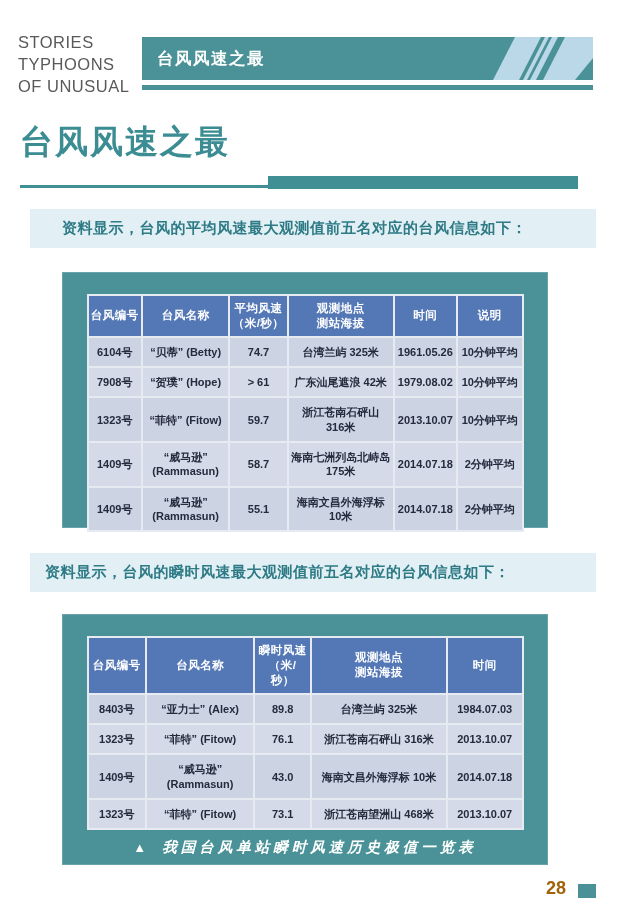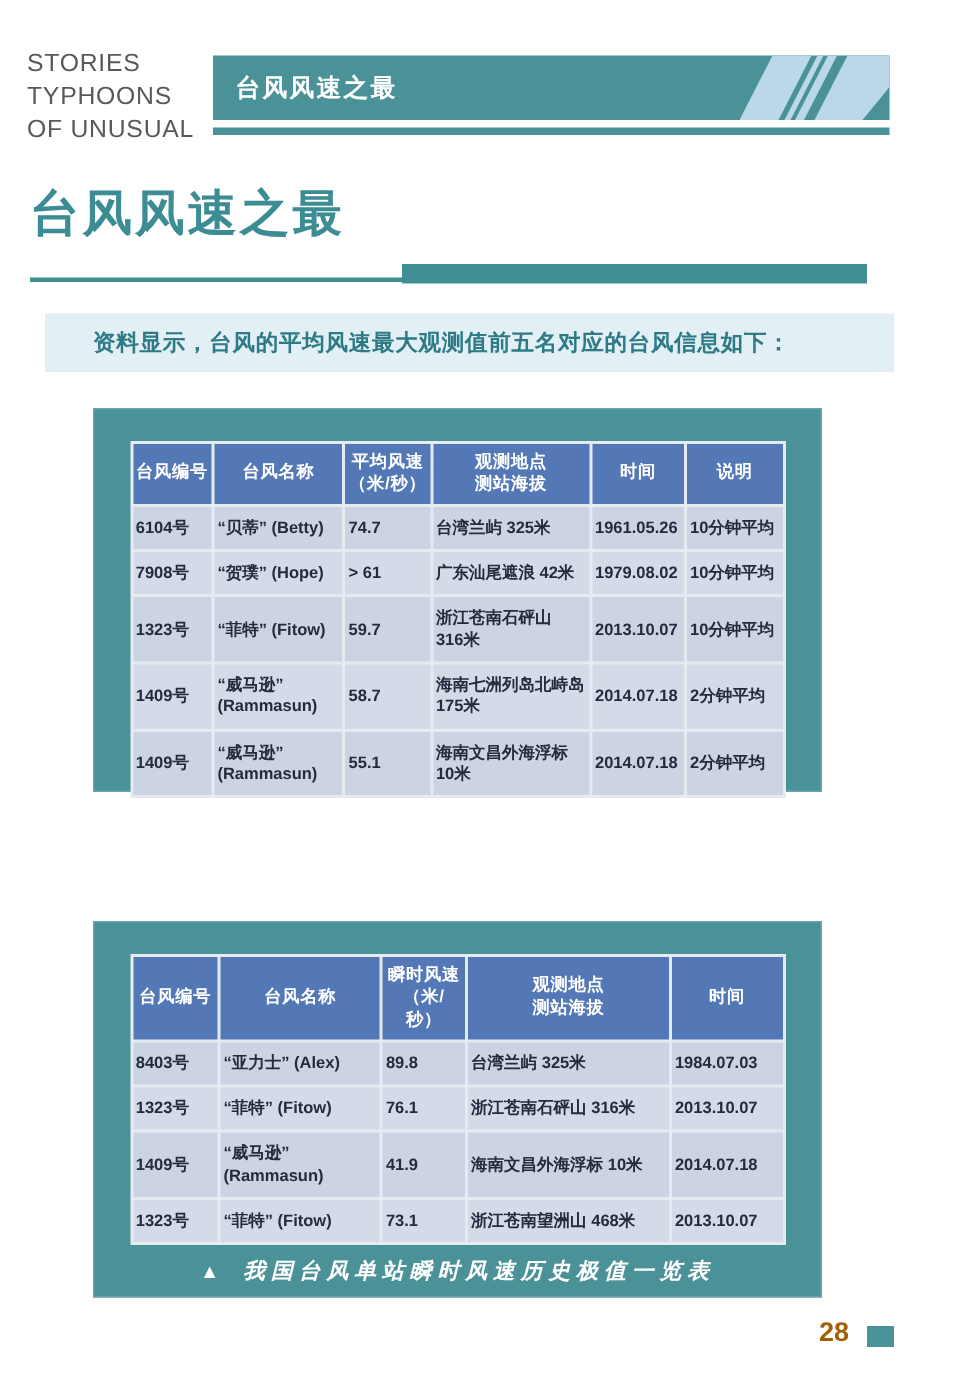--- a/index.html
+++ b/index.html
@@ -52,21 +52,21 @@
   table.data-table{
     width:100%;border-collapse:separate;border-spacing:2px;
     background:#e6ebf2;table-layout:fixed;
   }
   table.data-table th{
     background:#5478b6;color:#ffffff;font-size:11.5px;font-weight:700;
     text-align:center;vertical-align:middle;padding:5px 2px;line-height:1.3;
     white-space:pre-line;letter-spacing:.5px;
   }
   table.data-table td{
-    color:#242b3d;font-size:11px;font-weight:600;
+    color:#242b3d;font-size:11px;font-weight:600;text-align:center;
     vertical-align:middle;padding:7px 2px;line-height:1.3;white-space:pre-line;
   }
   table.data-table tbody tr:nth-child(odd) td{background:#ccd3e2;}
   table.data-table tbody tr:nth-child(even) td{background:#d4dae7;}
   
   .caption{
     margin-top:auto;margin-bottom:7px;display:flex;align-items:center;justify-content:center;
     color:#ffffff;width:100%;
   }
   .caption .tri{font-size:13px;margin-right:16px;line-height:1;}
@@ -181,20 +181,21 @@
             </tr>
           </tbody>
         </table>
       </div>
     <div class="caption">
       <span class="tri">▲</span>
       <span class="cap-text">我国台风单站平均风速历史极值一览表</span>
     </div>
   </div>
 
+  <div class="intro intro-2">资料显示，台风的瞬时风速最大观测值前五名对应的台风信息如下：</div>
 
   <div class="panel panel-2">
     <div class="table-wrap" data-table="sections.1.table">
         <table class="data-table">
           <colgroup>
             <col style="width: 13.3%;">
             <col style="width: 25%;">
             <col style="width: 12.9%;">
             <col style="width: 31.5%;">
             <col style="width: 17.3%;">
@@ -222,21 +223,21 @@
               <td>1323号</td>
               <td>“菲特” (Fitow)</td>
               <td>76.1</td>
               <td>浙江苍南石砰山 316米</td>
               <td>2013.10.07</td>
             </tr>
             <tr>
               <td>1409号</td>
               <td>“威马逊”
 (Rammasun)</td>
-              <td>41.9</td>
+              <td>43.0</td>
               <td>海南文昌外海浮标 10米</td>
               <td>2014.07.18</td>
             </tr>
             <tr>
               <td>1323号</td>
               <td>“菲特” (Fitow)</td>
               <td>73.1</td>
               <td>浙江苍南望洲山 468米</td>
               <td>2013.10.07</td>
             </tr>

